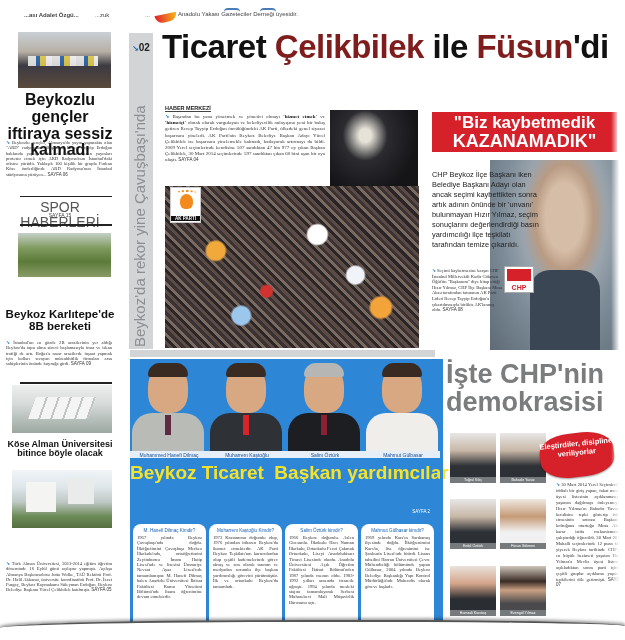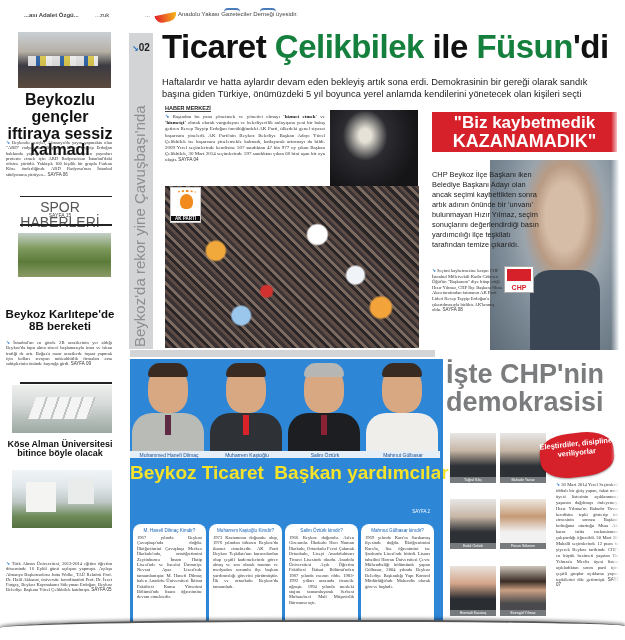--- a/index.html
+++ b/index.html
@@ -34,21 +34,21 @@
   .photo.univ::after { content:""; position:absolute; left:14px; top:12px; width:30px; height:30px; background:#f4f4f2; box-shadow: 40px -6px 0 -2px #eaeceb; }
 
   
   .vstrip { position: absolute; left: 129px; top: 33px; width: 24px; height: 316px; background: #d2d4d6; }
   .vstrip .num { position: absolute; left: 0; top: 9px; width: 24px; text-align: center; font-family: "Liberation Sans", sans-serif; font-weight: bold; font-size: 10px; color: #222; }
   .vstrip .num .arrow-ico { font-size: 8px; }
   .vstrip .vtext { position: absolute; left: 2px; top: 20px; width: 20px; height: 294px; writing-mode: vertical-rl; transform: rotate(180deg); font-family: "Liberation Sans", sans-serif; font-size: 15px; color: #8c8e90; text-align: left; white-space: nowrap; }
 
   
   .headline { position: absolute; left: 162px; top: 28px; width: 470px; font-family: "Liberation Sans", sans-serif; font-weight: bold; font-size: 33px; letter-spacing: -0.5px; color: #111; white-space: nowrap; }
-  .headline .or { color: #15803d; }
+  .headline .or { color: #7f1d1d; }
   .deck { position: absolute; left: 162px; top: 76px; width: 460px; font-family: "Liberation Sans", sans-serif; font-size: 9.3px; line-height: 12px; color: #222; white-space: nowrap; }
 
   
   .byline { position: absolute; left: 165px; top: 105px; font-family: "Liberation Sans", sans-serif; font-weight: bold; font-size: 5.5px; color: #222; border-bottom: 1px solid #444; }
   .mid-body { position: absolute; left: 165px; top: 113px; width: 160px; font-size: 5px; line-height: 6.2px; text-align: justify; color: #333; }
   .mid-body b { color: #111; }
   .photo.night { left: 330px; top: 110px; width: 88px; height: 85px; background: radial-gradient(ellipse at 40% 30%, #e6e2d8 0 8%, #2b2b30 30%, #151518 70%); }
   .photo.crowd { left: 165px; top: 186px; width: 254px; height: 162px;
      background:
        radial-gradient(circle at 20% 40%, #f2a93c 0 4%, transparent 5%),
@@ -161,24 +161,20 @@
   <div class="vstrip">
     <div class="num">
       <span class="arrow-ico">↘</span><span>02</span>
     </div>
     <div class="vtext">Beykoz'da rekor yine Çavuşbaşı'nda</div>
   </div>
 
   <div class="headline">
     <span>Ticaret </span><span class="or">Çelikbilek</span><span> ile </span><span class="or">Füsun</span><span>'di</span>
   </div>
-  <div class="deck">
-    <div>Haftalardır ve hatta aylardır devam eden bekleyiş artık sona erdi. Demokrasinin bir gereği olarak sandık</div>
-    <div>başına giden Türkiye, önümüzdeki 5 yıl boyunca yerel anlamda kendilerini yönetecek olan kişileri seçti</div>
-  </div>
 
   <div class="byline">HABER MERKEZİ</div>
   <div class="mid-body">
     <span class="arrow-ico">↘</span>
     <span>Başından bu yana yönetmek ve yönetici olmayı </span><b>'hizmet etmek'</b><span> ve </span><b>'hizmetçi'</b><span> olmak olarak vurgulayan ve belediyecilik anlayışına yeni bir bakış getiren Recep Tayyip Erdoğan öncülüğündeki AK Parti, ülkedeki genel siyaset başarısını yineledi. AK Parti'nin Beykoz Belediye Başkan Adayı Yücel Çelikbilek ise başarısını yinelemekle kalmadı, katlayarak artırmayı da bildi. 2009 Yerel seçimlerinde kendisine 507 sandıktan 47 bin 977 oy çıkan Başkan Çelikbilek, 30 Mart 2014 seçimlerinde 597 sandıktan çıkan 60 bini aşan bir oya ulaştı.</span>
     <span class="sayfa">SAYFA 04</span>
   </div>
   <div class="photo night"></div>
   <div class="photo crowd"></div>
   <div class="akp-logo">

